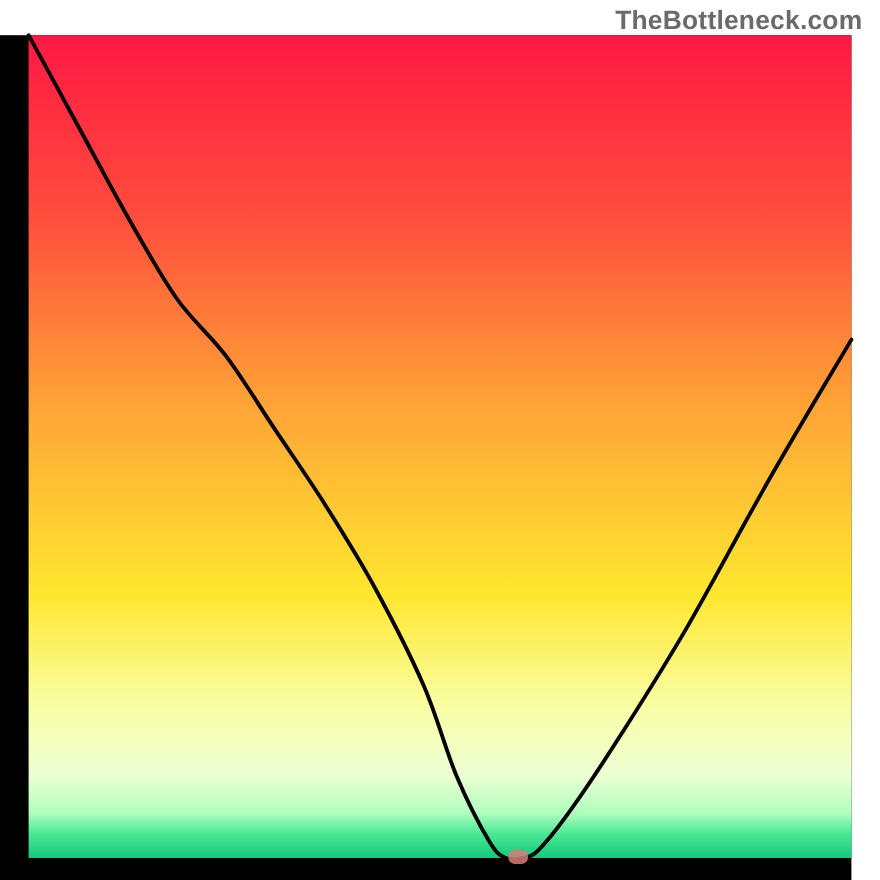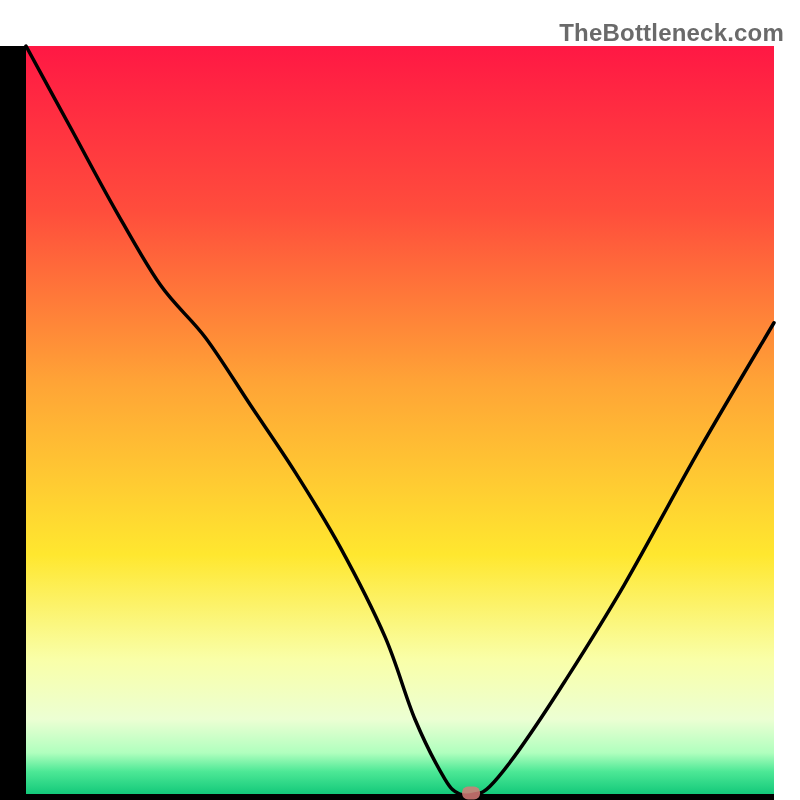--- a/index.html
+++ b/index.html
@@ -8,21 +8,20 @@
     background: #ffffff;
     width: 800px;
     height: 800px;
     overflow: hidden;
     font-family: Arial, Helvetica, sans-serif;
   }
   .chart-container {
     position: relative;
     width: 800px;
     height: 728px;
-    margin-top: 14px;
   }
   .watermark {
     position: absolute;
     top: 5px;
     right: 16px;
     font-size: 24px;
     font-weight: 600;
     color: #6a6a6a;
     z-index: 10;
     letter-spacing: 0.2px;

